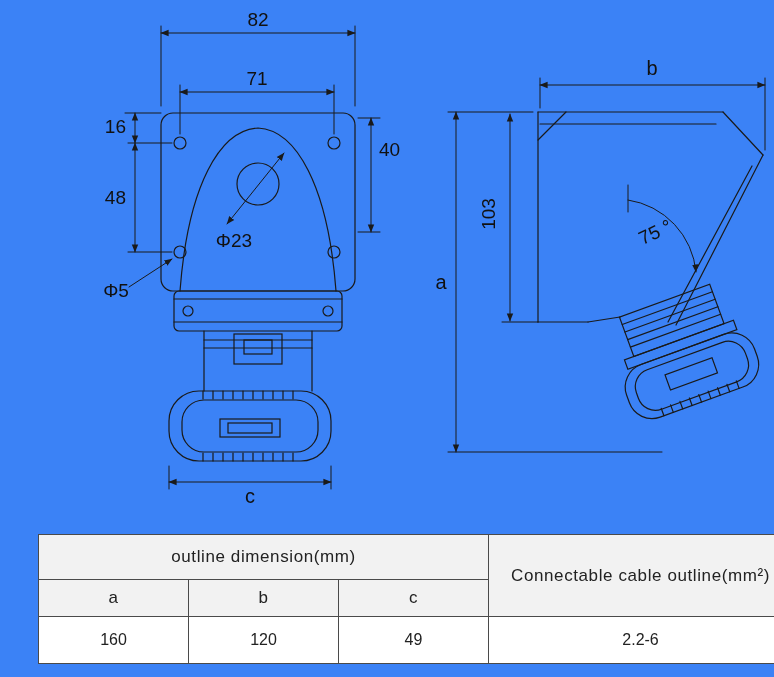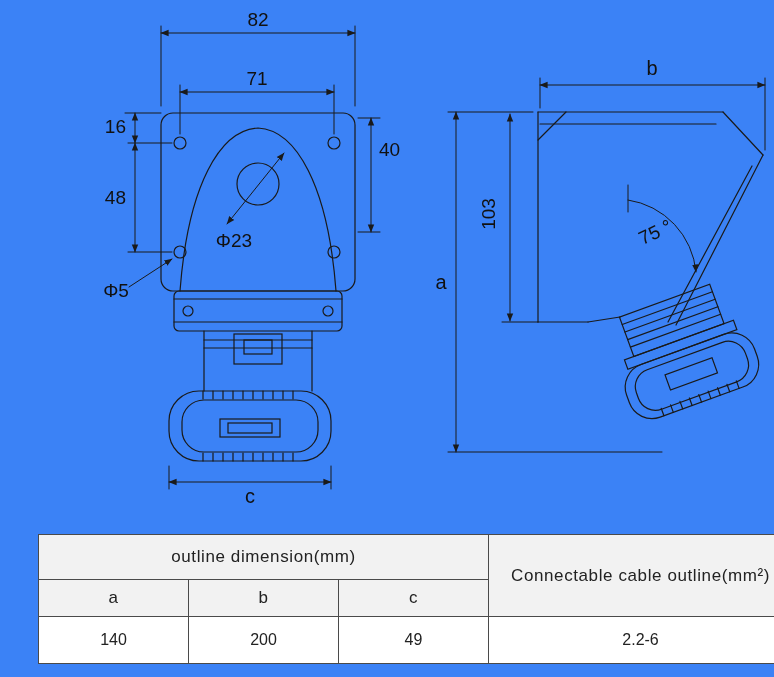--- a/index.html
+++ b/index.html
@@ -222,21 +222,21 @@
         <tr class="row-head1">
       <th colspan="3">outline dimension(mm)</th>
       <th rowspan="2">Connectable cable outline(mm²)</th>
     </tr>
     <tr class="row-head2">
       <th>a</th>
       <th>b</th>
       <th>c</th>
     </tr>
     <tr class="row-data">
-      <td>140</td>
-      <td>200</td>
+      <td>160</td>
+      <td>120</td>
       <td>49</td>
       <td>2.2-6</td>
     </tr>
   </tbody>
     </table>
 
 </div>
 
 </body></html>

